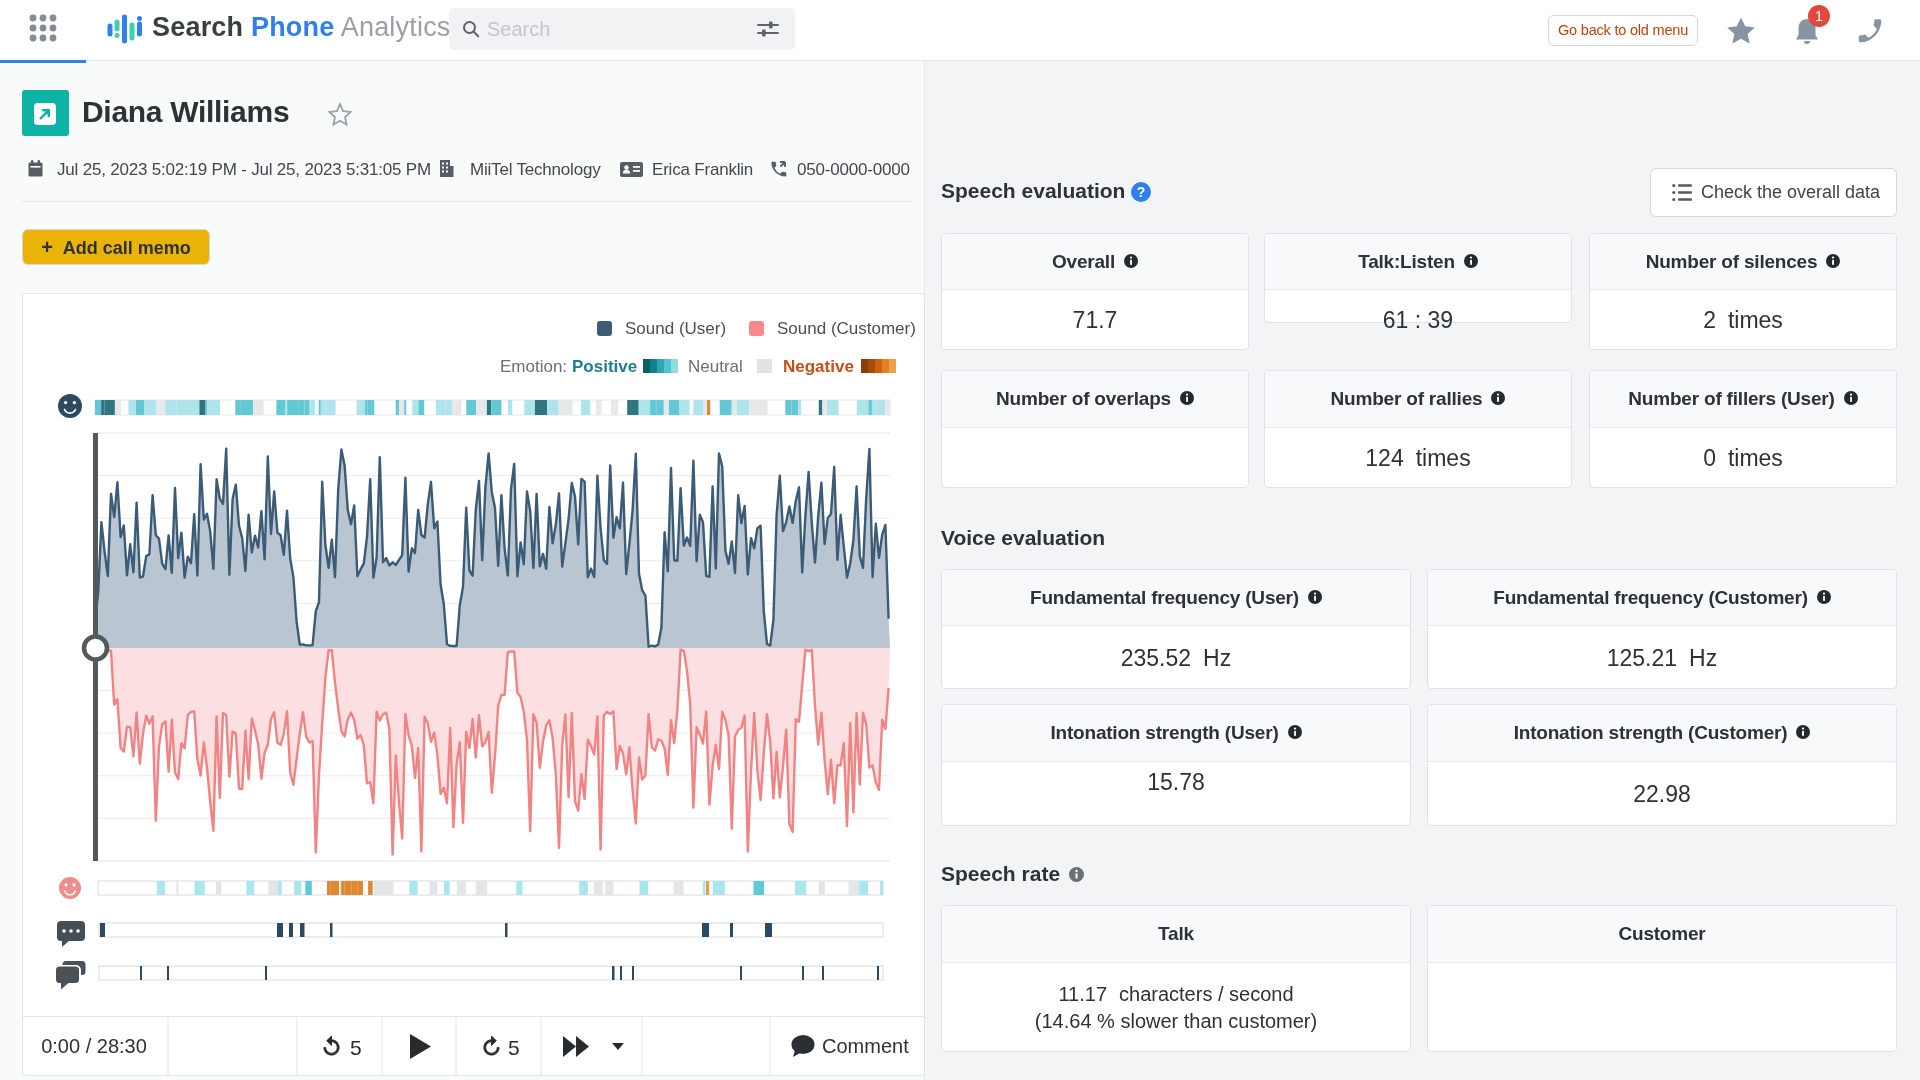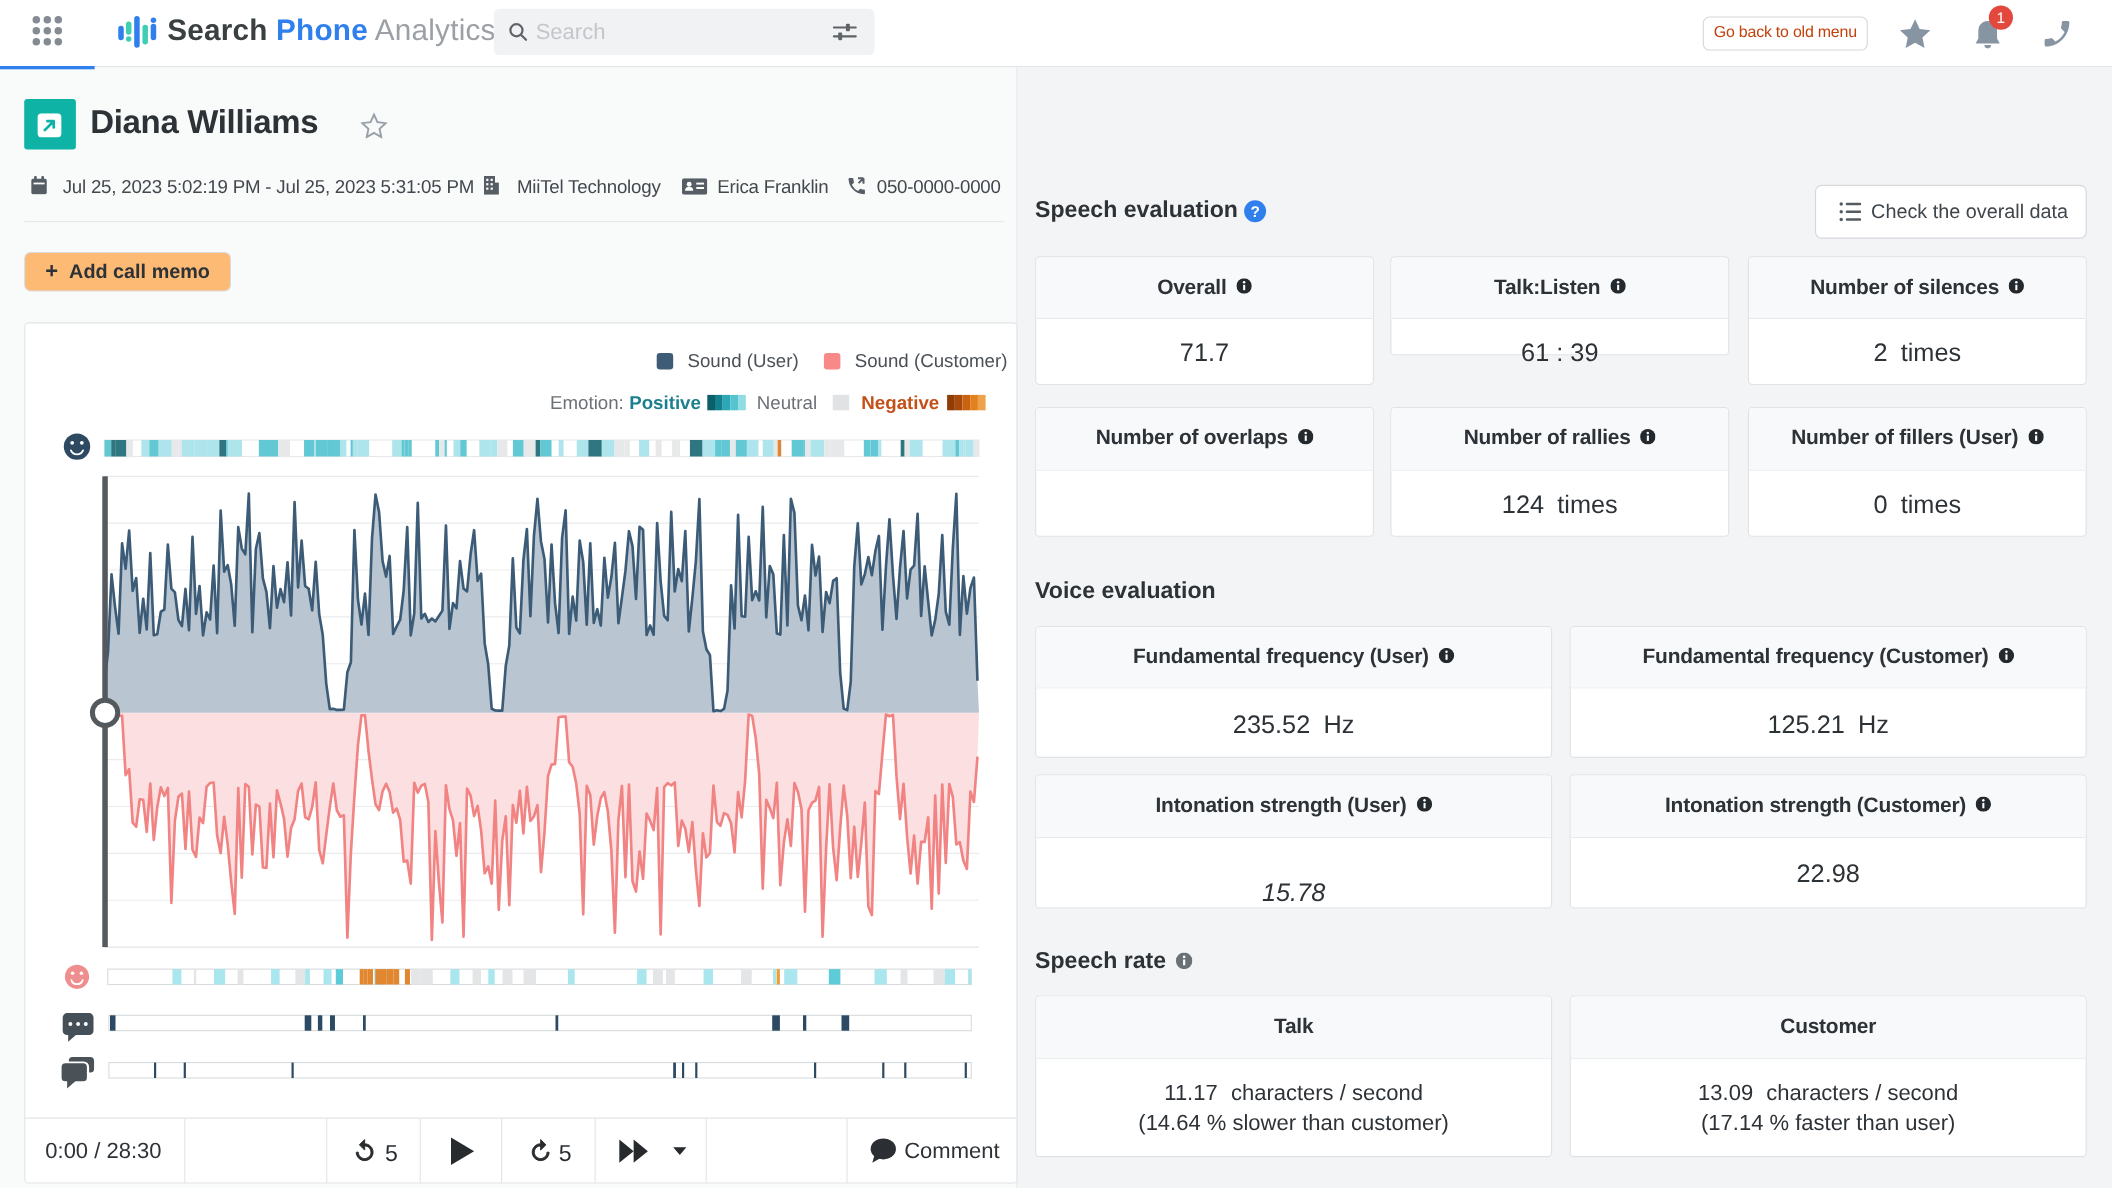--- a/index.html
+++ b/index.html
@@ -10,21 +10,21 @@
 #leftcol { position:absolute; left:0; top:61px; width:925px; height:1019px; background:#f9fafa; border-right:1px solid #e4e6e8; }
 #rightcol { position:absolute; left:926px; top:61px; width:994px; height:1019px; background:#f3f4f5; }
 .ghd { font-weight:bold; color:#2d3237; }
 #logo-text { position:absolute; left:152px; top:12px; font-size:27px; letter-spacing:0.2px; white-space:nowrap; }
 #search { position:absolute; left:449px; top:8px; width:346px; height:42px; background:#f0f2f3; border-radius:5px; }
 #oldmenu { position:absolute; left:1548px; top:15px; width:150px; height:31px; background:#fff; border:1px solid #d5d8db; border-radius:6px; font-size:14.5px; color:#c2410c; text-align:center; line-height:29px; letter-spacing:-0.2px; }
 #namebadge { position:absolute; left:22px; top:90px; width:47px; height:46px; background:#0fb3a6; border-radius:3px; }
 #dname { position:absolute; left:82px; top:95px; font-size:30px; font-weight:bold; color:#2d3237; letter-spacing:-0.3px;}
 .meta { position:absolute; top:160px; font-size:17px; color:#42484e; letter-spacing:-0.2px; }
 #divider1 { position:absolute; left:22px; top:201px; width:891px; height:1px; background:#e4e6e8; }
-#addmemo { position:absolute; left:22px; top:229px; width:188px; height:36px; background:#fdba74; border:1px solid #d8dadc; border-radius:6px; font-size:18px; font-weight:bold; color:#2d3237; text-align:center; line-height:34px; }
+#addmemo { position:absolute; left:22px; top:229px; width:188px; height:36px; background:#eab308; border:1px solid #d8dadc; border-radius:6px; font-size:18px; font-weight:bold; color:#2d3237; text-align:center; line-height:34px; }
 #card { position:absolute; left:22px; top:293px; width:903px; height:783px; background:#fff; border:1px solid #e2e4e6; border-radius:4px; }
 #rtitle1 { position:absolute; left:941px; top:179px; font-size:21px; font-weight:bold; color:#2d3237; }
 #checkbtn { position:absolute; left:1650px; top:168px; width:247px; height:49px; background:#fff; border:1px solid #d5d8db; border-radius:6px; }
 .scard { position:absolute; background:#fff; border:1px solid #e0e2e5; border-radius:4px; }
 .shead { position:absolute; left:0; top:0; width:100%; background:#f8f9fa; border-bottom:1px solid #e6e8ea; border-radius:4px 4px 0 0; display:flex; align-items:center; justify-content:center; font-size:19px; font-weight:bold; color:#2d3237; letter-spacing:-0.2px;}
 .sval { position:absolute; left:0; width:100%; text-align:center; font-size:23px; color:#2d3237; }
 .ii { display:inline-block; vertical-align:-1px; margin-left:9px; }
 </style>
 </head>
 <body>
@@ -459,21 +459,21 @@
     <div class="sval" style="top:56px;height:64px;display:flex;align-items:center;justify-content:center;">
       <div style="white-space:nowrap;">125.21<span style="display:inline-block;width:12px;"></span>Hz</div>
     </div>
   </div>
 <div class="scard" style="left:941px;top:704px;width:470px;height:122px;">
     <div class="shead" style="height:57px;">Intonation strength (User)<span class="ii"><svg width="14" height="14" viewBox="0 0 14 14">
           <circle cx="7" cy="7" r="7" fill="#24292e"></circle>
           <rect x="6.1" y="5.9" width="1.9" height="4.9" fill="#fff"></rect>
           <circle cx="7" cy="3.6" r="1.15" fill="#fff"></circle>
         </svg></span></div>
-    <div class="sval" style="top:74px;height:65px;display:flex;align-items:center;justify-content:center;font-style:italic;">
+    <div class="sval" style="top:45px;height:65px;display:flex;align-items:center;justify-content:center;">
       <div style="white-space:nowrap;">15.78</div>
     </div>
   </div>
 <div class="scard" style="left:1427px;top:704px;width:470px;height:122px;">
     <div class="shead" style="height:57px;">Intonation strength (Customer)<span class="ii"><svg width="14" height="14" viewBox="0 0 14 14">
           <circle cx="7" cy="7" r="7" fill="#24292e"></circle>
           <rect x="6.1" y="5.9" width="1.9" height="4.9" fill="#fff"></rect>
           <circle cx="7" cy="3.6" r="1.15" fill="#fff"></circle>
         </svg></span></div>
     <div class="sval" style="top:57px;height:65px;display:flex;align-items:center;justify-content:center;">
@@ -483,24 +483,19 @@
 <div class="scard" style="left:941px;top:905px;width:470px;height:147px;">
     <div class="shead" style="height:57px;">Talk</div>
     <div class="sval" style="top:57px;height:90px;display:flex;align-items:center;justify-content:center;">
       <div style="white-space:nowrap;">
         <div style="font-size:20px;line-height:27px;">11.17<span style="display:inline-block;width:12px;"></span>characters / second<br>(14.64 % slower than customer)</div>
       </div>
     </div>
   </div>
 <div class="scard" style="left:1427px;top:905px;width:470px;height:147px;">
     <div class="shead" style="height:57px;">Customer</div>
-    <div class="sval" style="top:57px;height:90px;display:flex;align-items:center;justify-content:center;">
-      <div style="white-space:nowrap;">
-        <div style="font-size:20px;line-height:27px;">13.09<span style="display:inline-block;width:12px;"></span>characters / second<br>(17.14 % faster than user)</div>
-      </div>
-    </div>
   </div>
 <div class="abs ghd" style="left:941px;top:526px;font-size:21px;">Voice evaluation</div>
 <div class="abs ghd" style="left:941px;top:862px;font-size:21px;">Speech rate<span class="ii"><svg width="15" height="15" viewBox="0 0 15 15">
         <circle cx="7.5" cy="7.5" r="7.5" fill="#6a7076"></circle>
         <rect x="6.5" y="6.3" width="2" height="5.2" fill="#fff"></rect>
         <circle cx="7.5" cy="3.9" r="1.2" fill="#fff"></circle>
       </svg></span></div>
 
 </body></html>

